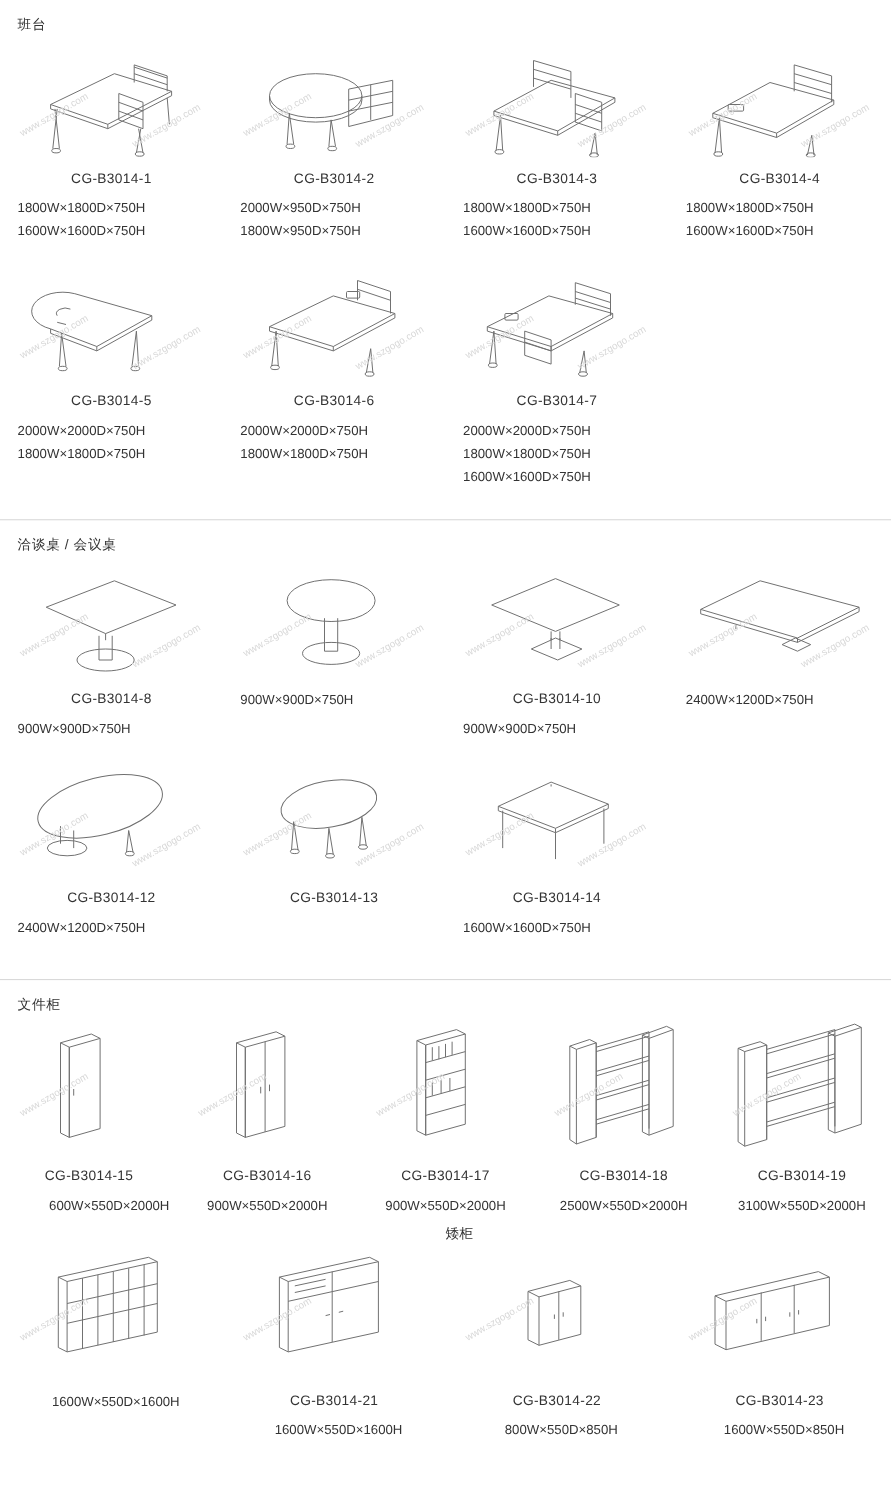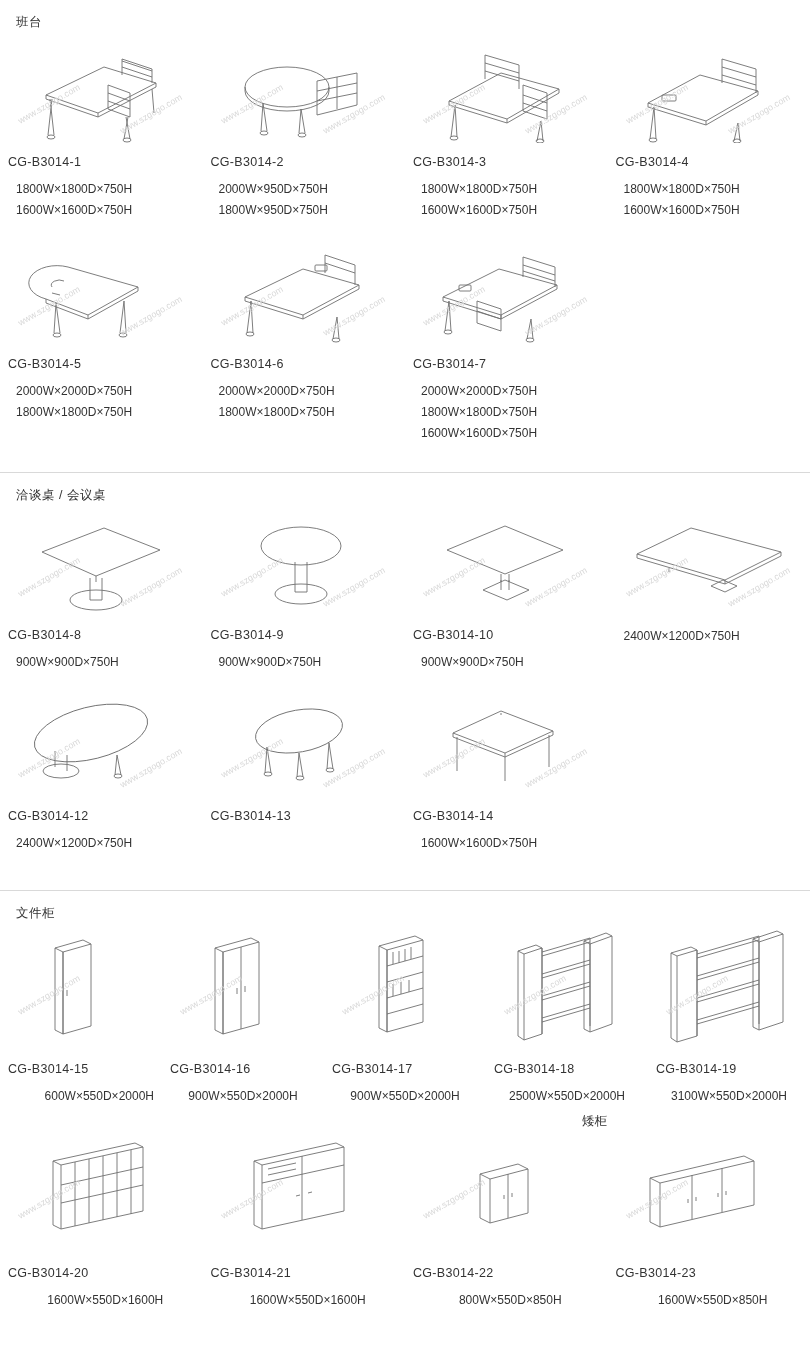--- a/index.html
+++ b/index.html
@@ -58,36 +58,36 @@
     color: #d8d8d8;
     transform: rotate(-30deg);
     white-space: nowrap;
     pointer-events: none;
     font-family: "Liberation Sans", sans-serif;
   }
   .wm.a { left: 6px;  top: 62px; }
   .wm.c { left: 108px; top: 72px; }
 
   .code {
-    text-align: left;
+    text-align: center;
     font-size: 12.5px;
     color: #333;
     padding: 10px 0 2px 0;
     letter-spacing: .3px;
   }
   .specs {
     padding: 8px 0 0 8px;
     font-size: 12px;
     color: #333;
     line-height: 21px;
   }
   .specs div { white-space: nowrap; }
 
   .subhead {
-    text-align: right;
+    text-align: left;
     font-size: 12.5px;
     color: #333;
     padding: 6px 0 2px 0;
   }
   .spacer-md { height: 18px; }
   .spacer-lg { height: 26px; }
 </style>
 </head>
 <body>
 
@@ -323,21 +323,20 @@
           <svg width="150" height="104" viewBox="0 0 150 104">
             <g fill="none" stroke="#6f6f6f" stroke-width="0.9">
               <ellipse cx="72" cy="34" rx="40" ry="19"></ellipse>
               <path d="M66 50 L66 80 L78 80 L78 50"></path>
               <ellipse cx="72" cy="82" rx="26" ry="10"></ellipse>
             </g>
           </svg>
           <span class="wm a">www.szgogo.com</span>
           <span class="wm c">www.szgogo.com</span>
         </div>
-        <div class="code">CG-B3014-9</div>
         <div class="specs">
           <div>900W×900D×750H</div>
         </div>
       </div>
 
       <div class="cell">
         <div class="thumb">
           <svg width="150" height="104" viewBox="0 0 150 104">
             <g fill="none" stroke="#6f6f6f" stroke-width="0.9">
               <path d="M16 38 L74 14 L132 38 L74 62 Z"></path>
@@ -561,21 +560,20 @@
             <g fill="none" stroke="#6f6f6f" stroke-width="0.9">
               <path d="M30 26 L112 8 L112 72 L30 90 Z"></path>
               <path d="M30 26 L22 22 L22 86 L30 90"></path>
               <path d="M22 22 L104 4 L112 8"></path>
               <path d="M30 46 L112 28 M30 64 L112 46"></path>
               <path d="M44 23 L44 87 M58 20 L58 84 M72 17 L72 81 M86 14 L86 78 M100 11 L100 75"></path>
             </g>
           </svg>
           <span class="wm a">www.szgogo.com</span>
         </div>
-        <div class="code">CG-B3014-20</div>
         <div class="specs">
           <div>1600W×550D×1600H</div>
         </div>
       </div>
 
       <div class="cell centered">
         <div class="thumb tall">
           <svg width="140" height="110" viewBox="0 0 140 110">
             <g fill="none" stroke="#6f6f6f" stroke-width="0.9">
               <path d="M28 26 L110 8 L110 72 L28 90 Z"></path>

